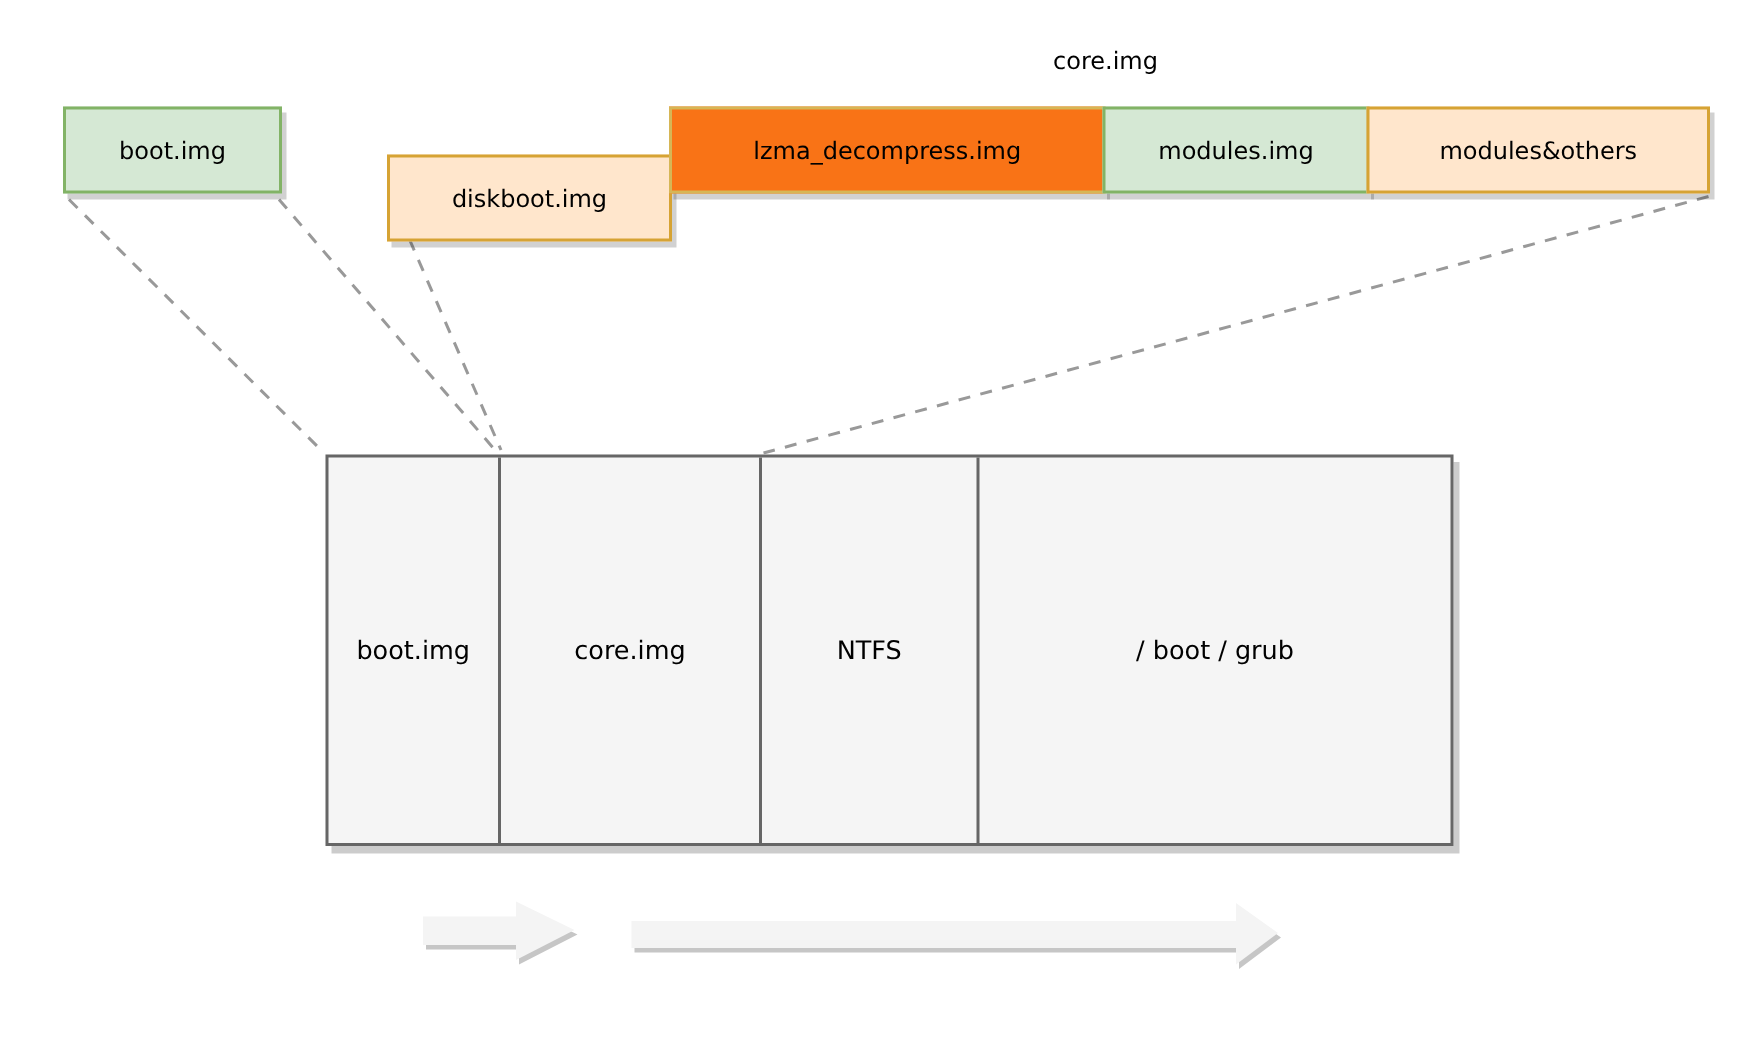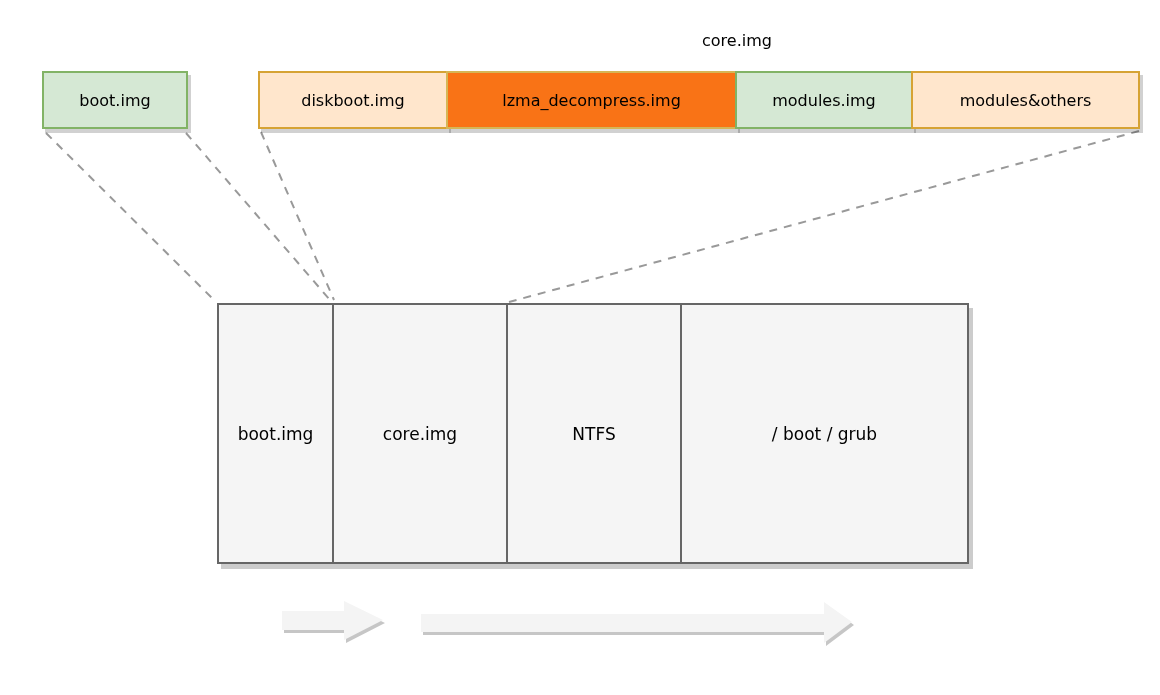--- a/index.html
+++ b/index.html
@@ -86,42 +86,42 @@
     <line x1="1139" y1="131" x2="509" y2="302" stroke-width="2" stroke-dasharray="8 7" stroke="#999999"></line>
   </svg>
 
   <div class="box shadowed" style="left: 42px; top: 71px; width: 146px; height: 58px; background: rgb(213, 232, 212); border-color: rgb(130, 179, 102);">
     <span>boot.img</span>
   </div>
 
   <div class="core-title">core.img</div>
 
   <div class="bar">
-    <div class="seg" style="width: 190px; background: rgb(255, 230, 204); border-color: rgb(214, 163, 52);">
+    <div class="seg" style="width: 190px; background: rgb(255, 230, 204); border-color: rgb(214, 163, 52); margin-top: 32px;">
       <span>diskboot.img</span>
     </div>
     <div class="seg" style="width: 291px; background: #f97316; border-color: rgb(214, 182, 86);">
       <span>lzma_decompress.img</span>
     </div>
     <div class="seg" style="width: 178px; background: rgb(213, 232, 212); border-color: rgb(130, 179, 102);">
       <span>modules.img</span>
     </div>
     <div class="seg" style="width: 229px; background: rgb(255, 230, 204); border-color: rgb(214, 163, 52);">
       <span>modules&amp;others</span>
     </div>
   </div>
 
   <div class="disk" style="background: rgb(245, 245, 245); border-color: rgb(102, 102, 102);">
     <div class="disk-sec div-r" style="width:115px;">
       <span>boot.img</span>
     </div>
     <div class="disk-sec div-r" style="width:174px;">
       <span>core.img</span>
     </div>
-    <div class="disk-sec div-r" style="width:174px;">
+    <div class="disk-sec div-r" style="width:145px;">
       <span>NTFS</span>
     </div>
     <div class="disk-sec" style="flex:1;text-align:center;">
       <span>/ boot / grub</span>
     </div>
   </div>
 
   <svg class="overlay" viewBox="0 0 1160 695">
     <polygon points="284,614 346,614 346,604 385,623 346,643 346,633 284,633" fill="#c6c6c6"></polygon>
     <polygon points="282,611 344,611 344,601 383,620 344,640 344,630 282,630" fill="#f4f4f4"></polygon>

